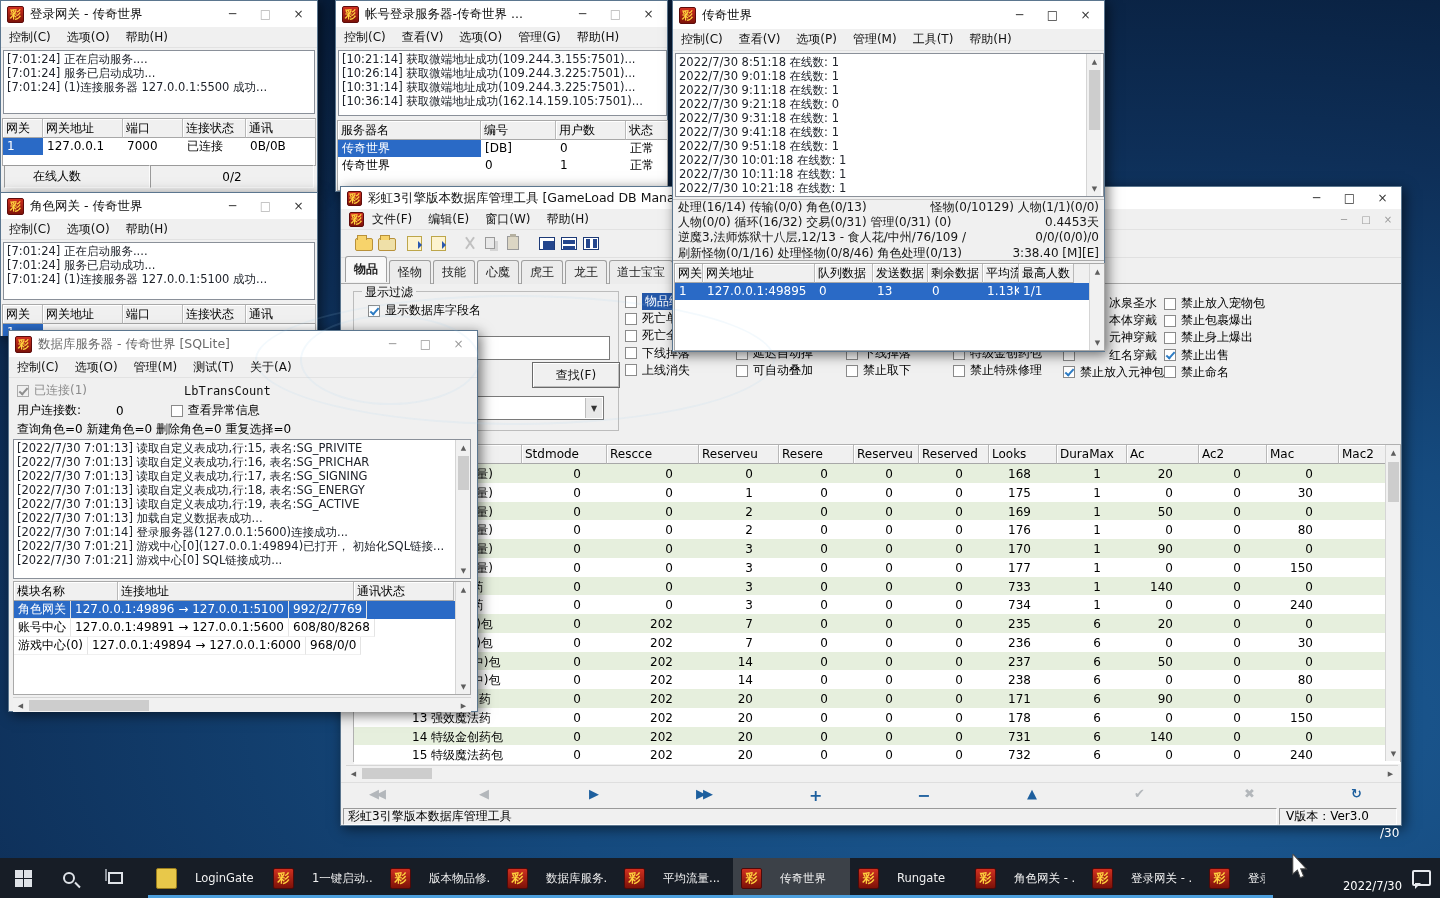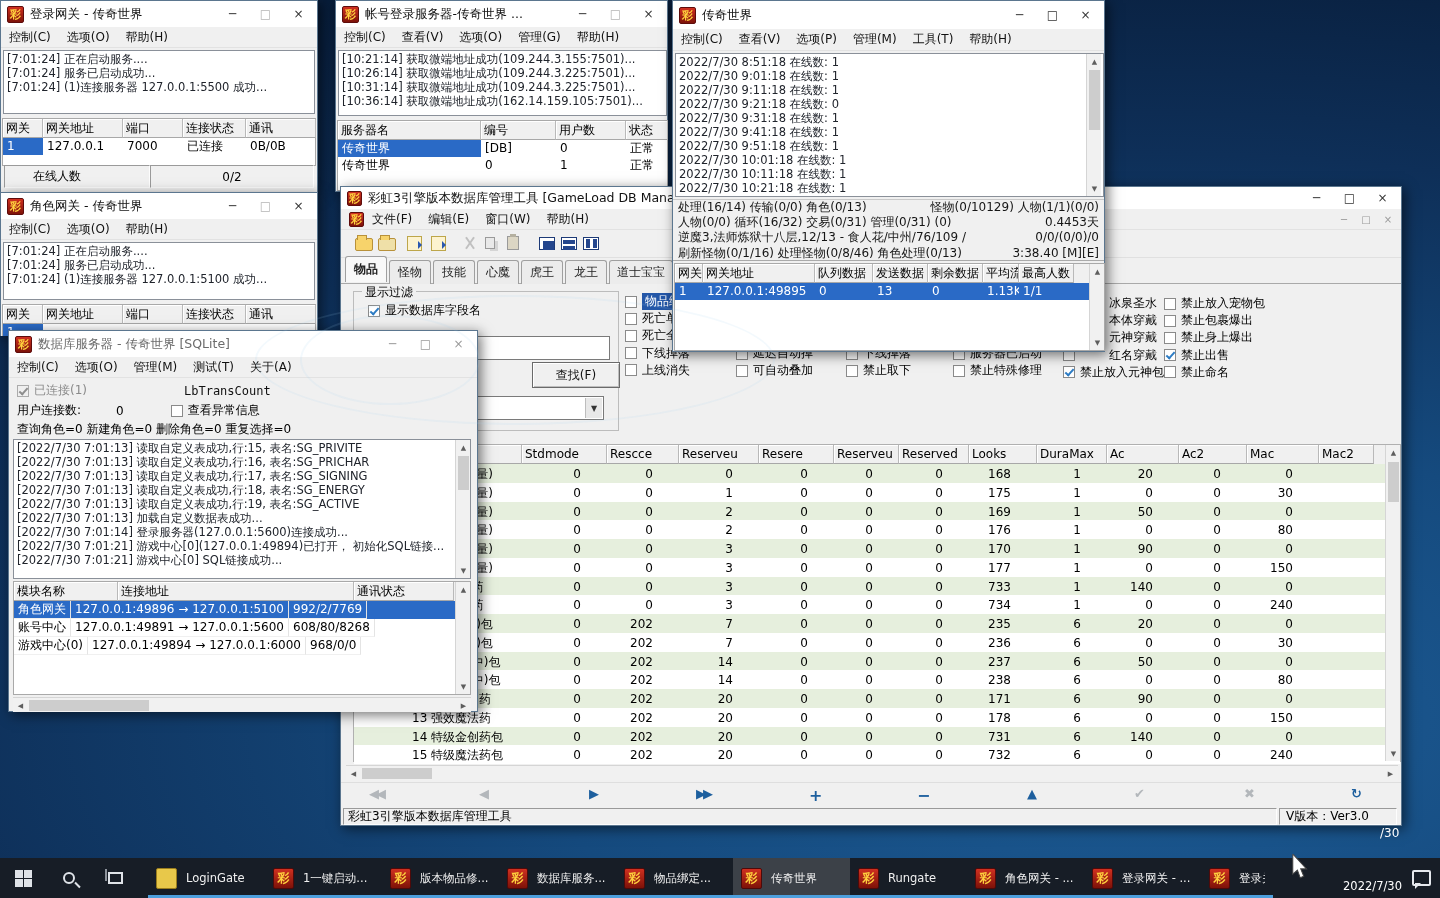--- a/index.html
+++ b/index.html
@@ -27,21 +27,21 @@
   .panel{border:1px solid;border-color:#9a9a9a #fdfdfd #fdfdfd #9a9a9a;background:#f0f0f0;font-size:12px;position:absolute;
          display:flex;align-items:center}
   
   .gw1 span:nth-child(1){width:40px}.gw1 span:nth-child(2){width:80px}.gw1 span:nth-child(3){width:60px}
   .gw1 span:nth-child(4){width:63px}.gw1 span:nth-child(5){width:70px}
   .gw3 span:nth-child(1){width:143px}.gw3 span:nth-child(2){width:75px}.gw3 span:nth-child(3){width:70px}.gw3 span:nth-child(4){width:42px}
   .gw4 span:nth-child(1){width:104px}.gw4 span:nth-child(2){width:236px}.gw4 span:nth-child(3){width:100px}
   #w4rows .trow span{border-right:1px solid #e4e4e4;border-bottom:1px solid #f0f0f0}
   .gw6 span:nth-child(1){width:28px}.gw6 span:nth-child(2){width:112px}.gw6 span:nth-child(3){width:58px}
   .gw6 span:nth-child(4){width:55px}.gw6 span:nth-child(5){width:55px}.gw6 span:nth-child(6){width:36px}.gw6 span:nth-child(7){width:55px}
-  .g5 span:nth-child(1){width:168px}.g5 span:nth-child(2){width:85px}.g5 span:nth-child(3){width:72px}
+  .g5 span:nth-child(1){width:168px}.g5 span:nth-child(2){width:85px}.g5 span:nth-child(3){width:92px}
   .g5 span:nth-child(4){width:80px}.g5 span:nth-child(5){width:75px}.g5 span:nth-child(6){width:65px}
   .g5 span:nth-child(7){width:70px}.g5 span:nth-child(8){width:68px}.g5 span:nth-child(9){width:70px}
   .g5 span:nth-child(10){width:72px}.g5 span:nth-child(11){width:68px}.g5 span:nth-child(12){width:72px}.g5 span:nth-child(13){width:55px}
   #w5rows .trow span{text-align:right;padding-right:26px;line-height:18.5px;height:18.75px}
   #w5rows .trow span:first-child{text-align:left;padding-left:58px;padding-right:2px}
   #w5rows .trow:nth-child(odd){background:#e6efdd}
   
   .cb{display:flex;align-items:center;gap:5px;font-size:12px;height:17.2px;white-space:nowrap}
   .bx{width:12px;height:12px;background:#fff;border:1px solid #8a8a8a;position:relative;flex:0 0 auto}
   .bx.on::after{content:"";position:absolute;left:1px;top:2px;width:7px;height:3px;
@@ -75,21 +75,21 @@
   .tab{position:absolute;top:0;height:24px;background:#ececec;border:1px solid #9f9f9f;border-bottom:none;border-radius:3px 3px 0 0;
        font-size:12px;display:flex;align-items:center;justify-content:center;color:#222}
   .tab.active{background:#f8f8f8;height:26px;top:-2px;z-index:2;font-weight:bold}
   .btn{position:absolute;background:#f0f0f0;border:1px solid #6a6a6a;box-shadow:inset 1px 1px 0 #fff,inset -1px -1px 0 #bdbdbd;
        font-size:12px;display:flex;align-items:center;justify-content:center;color:#111}
   .navi{position:absolute;top:3px;font-size:13px;font-weight:bold;letter-spacing:-3px}
   .navi.gray{color:#b3b7bb}.navi.blue{color:#1d5f9e}
   
   #taskbar{position:absolute;left:0;top:858px;width:1440px;height:40px;background:#171d26;display:flex;z-index:50}
   .sysb{width:46px;height:40px;display:flex;align-items:center;justify-content:center}
-  .abtn{width:117px;height:40px;display:flex;align-items:center;gap:9px;padding:0 8px;position:relative;overflow:hidden}
+  .abtn{width:117px;height:40px;display:flex;align-items:center;gap:18px;padding:0 8px;position:relative;overflow:hidden}
   .abtn::after{content:"";position:absolute;left:0;bottom:0;width:100%;height:3px;background:#4d9fdd}
   .abtn.active{background:rgba(255,255,255,.16)}
   .abtn .lbl{font-size:11.5px;color:#f0f0f0;white-space:nowrap;overflow:hidden}
   .tico{width:21px;height:21px;flex:0 0 auto}
   .tico.red{background:linear-gradient(#d03020,#7d1208);border:1px solid #4e0a0a;color:#ffd23e;font-size:12px;font-weight:bold;
             display:flex;align-items:center;justify-content:center;border-radius:2px}
   .tico.doc{background:#e8c84a;border:1px solid #9a7d1d;border-radius:2px}
   .startico{width:17px;height:17px;display:grid;grid-template-columns:8px 8px;grid-template-rows:8px 8px;gap:1px}
   .startico i{background:#dfe3e8}
   .searchico{width:12px;height:12px;border:2px solid #dfe3e8;border-radius:50%;position:relative}
@@ -357,21 +357,21 @@
         <span>下线掉落</span>
       </div>
     <div class="cb">
         <span class="bx"></span>
         <span>禁止取下</span>
       </div>
   </div>
   <div style="position:absolute;left:612px;top:158px">
     <div class="cb">
         <span class="bx"></span>
-        <span>服务器已启动</span>
+        <span>特级金创药包</span>
       </div>
     <div class="cb">
         <span class="bx"></span>
         <span>禁止特殊修理</span>
       </div>
   </div>
   <div style="position:absolute;left:722px;top:108px">
     <div class="cb">
         <span class="bx"></span>
         <span class="pad24"></span>
@@ -886,21 +886,21 @@
   <div class="abtn">
       <div class="tico red">彩</div>
       <span class="lbl">版本物品修...</span>
     </div>
   <div class="abtn">
       <div class="tico red">彩</div>
       <span class="lbl">数据库服务...</span>
     </div>
   <div class="abtn">
       <div class="tico red">彩</div>
-      <span class="lbl">物品绑定...</span>
+      <span class="lbl">平均流量...</span>
     </div>
   <div class="abtn active">
       <div class="tico red">彩</div>
       <span class="lbl">传奇世界</span>
     </div>
   <div class="abtn">
       <div class="tico red">彩</div>
       <span class="lbl">Rungate</span>
     </div>
   <div class="abtn">

